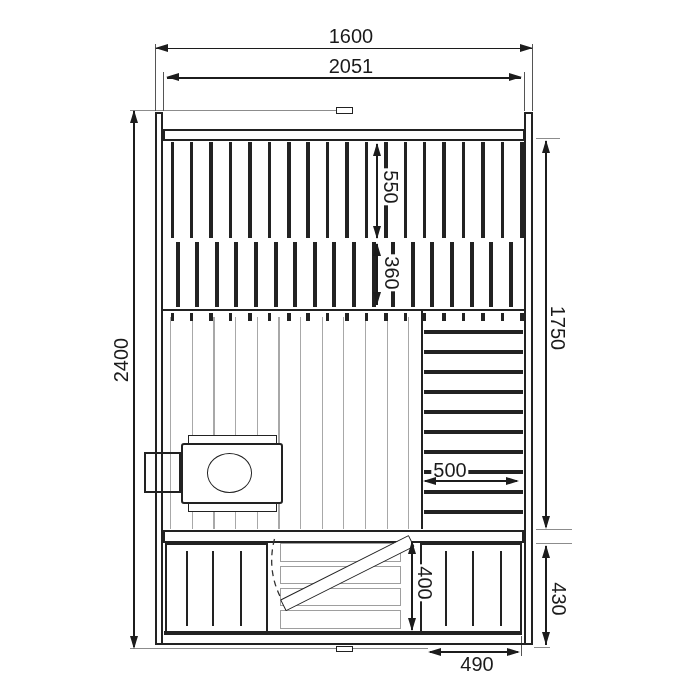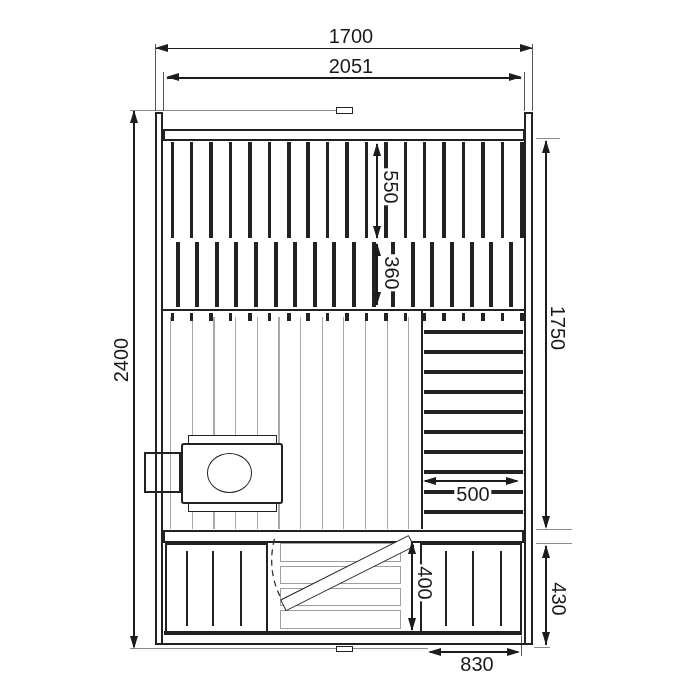--- a/index.html
+++ b/index.html
@@ -174,21 +174,21 @@
   <div class="ln" style="left:472px;top:551px;width:1.8px;height:75px;"></div>
   <div class="ln" style="left:500px;top:551px;width:1.8px;height:75px;"></div>
 
   <div class="ln" style="left:164px;top:631px;width:358px;height:3.5px;"></div>
   <div class="ln" style="left:155px;top:643px;width:378px;height:2.4px;"></div>
   <div class="outl thin" style="left:335.5px;top:645.5px;width:17px;height:6.5px;"></div>
 
   <div class="dim" style="left:156px;top:47.6px;width:376px;height:1.5px;"></div>
   <div class="arr left" style="left:155px;top:43.9px;"></div>
   <div class="arr right" style="left:520px;top:43.9px;"></div>
-  <div class="dimlabel" style="left:351px;top:36px;">1700</div>
+  <div class="dimlabel" style="left:351px;top:36px;">1600</div>
 
   <div class="dim" style="left:167px;top:77px;width:354px;height:1.5px;"></div>
   <div class="arr left" style="left:166px;top:73.3px;"></div>
   <div class="arr right" style="left:509px;top:73.3px;"></div>
   <div class="dimlabel" style="left:351px;top:66px;">2051</div>
 
   <div class="dim" style="left:133.4px;top:111px;width:1.5px;height:536px;"></div>
   <div class="arr up" style="left:129.6px;top:109.5px;"></div>
   <div class="arr down" style="left:129.6px;top:636px;"></div>
   <div class="dimlabel rot270" style="left:121px;top:360px;">2400</div>
@@ -206,28 +206,28 @@
   <div class="dim" style="left:376.4px;top:144px;width:1.5px;height:94px;"></div>
   <div class="arr up" style="left:372.7px;top:142.5px;"></div>
   <div class="arr down" style="left:372.7px;top:226px;"></div>
   <div class="dimlabel rot90 bg" style="left:391px;top:187px;">550</div>
 
   <div class="dim" style="left:376.4px;top:244px;width:1.5px;height:61px;"></div>
   <div class="arr up" style="left:372.7px;top:242.5px;"></div>
   <div class="arr down" style="left:372.7px;top:292px;"></div>
   <div class="dimlabel rot90 bg" style="left:392px;top:273px;">360</div>
 
-  <div class="dimlabel bg" style="left:473px;top:470px;margin-top:24px;">500</div>
+  <div class="dimlabel bg" style="left:450px;top:470px;">500</div>
   <div class="dim" style="left:425px;top:480.4px;width:92px;height:1.5px;"></div>
   <div class="arr left" style="left:423px;top:476.7px;"></div>
   <div class="arr right" style="left:506px;top:476.7px;"></div>
 
   <div class="dim" style="left:411.4px;top:542px;width:1.5px;height:88px;"></div>
   <div class="arr up" style="left:407.7px;top:540.5px;"></div>
   <div class="arr down" style="left:407.7px;top:618px;"></div>
   <div class="dimlabel rot90 bg" style="left:425px;top:583px;">400</div>
 
   <div class="dim" style="left:430px;top:651.4px;width:88px;height:1.5px;"></div>
   <div class="arr left" style="left:428px;top:647.7px;"></div>
   <div class="arr right" style="left:507px;top:647.7px;"></div>
-  <div class="dimlabel" style="left:477px;top:664px;">830</div>
+  <div class="dimlabel" style="left:477px;top:664px;">490</div>
 
 </div>
 
 </body></html>

